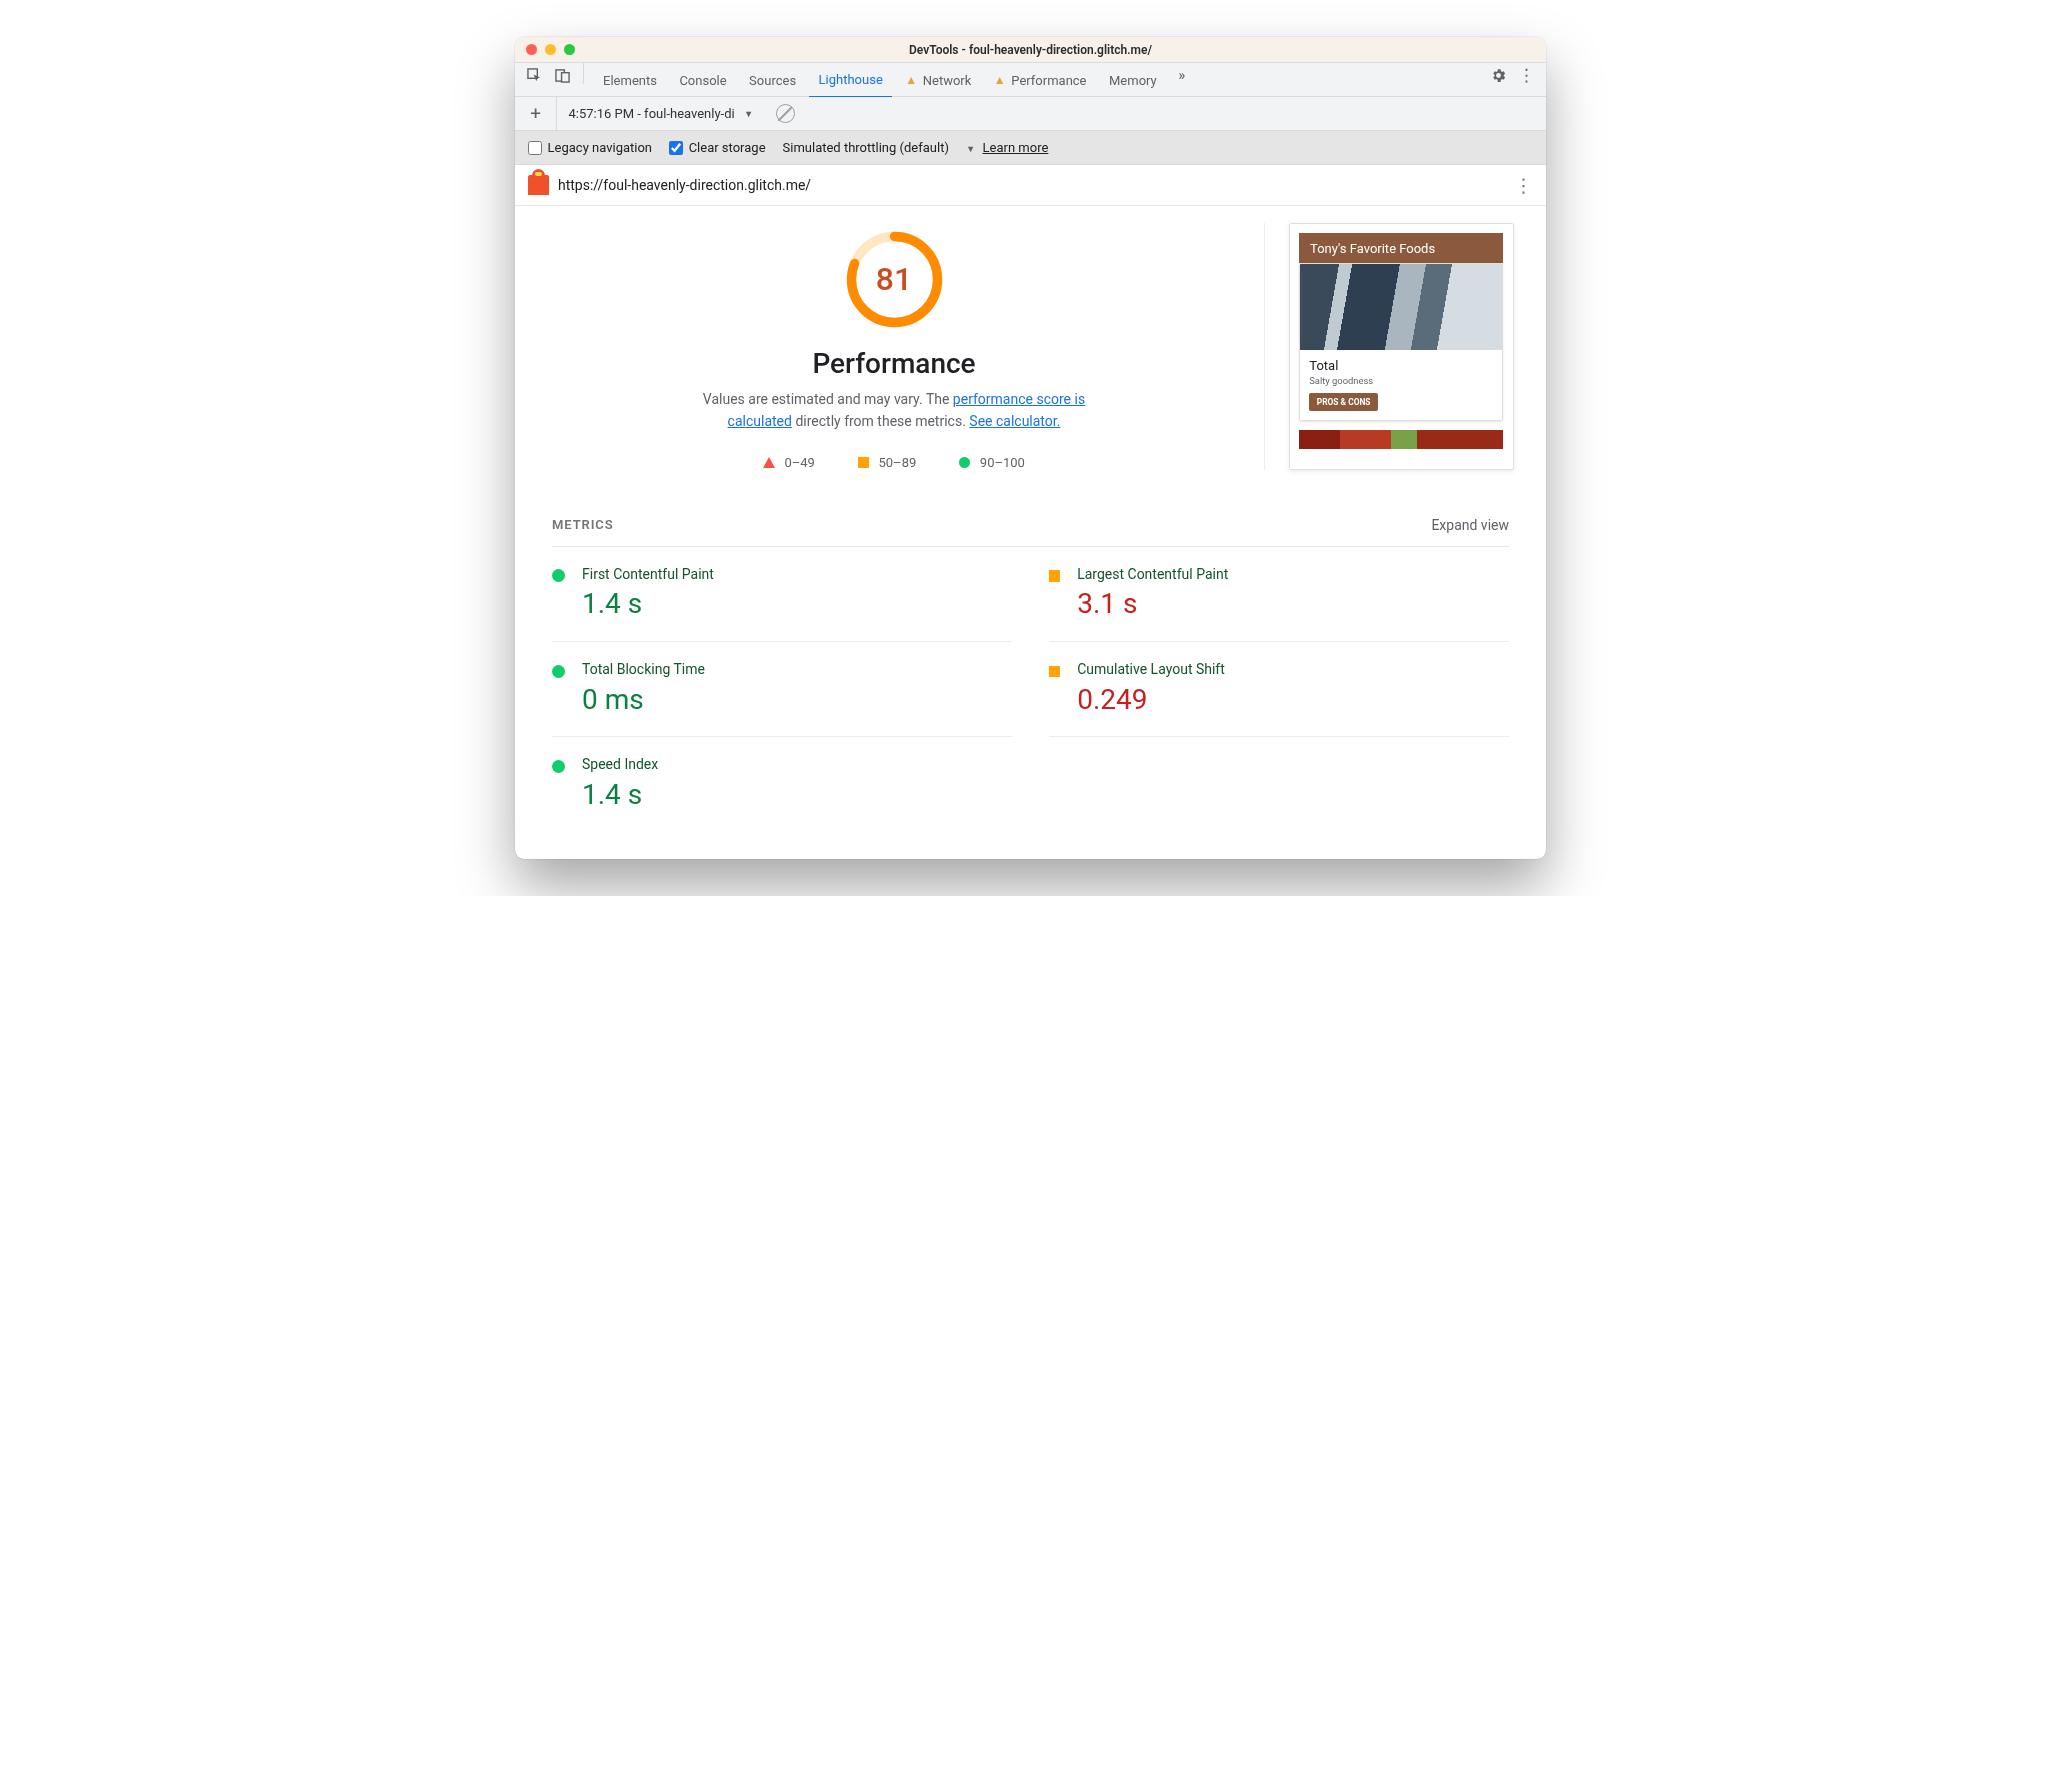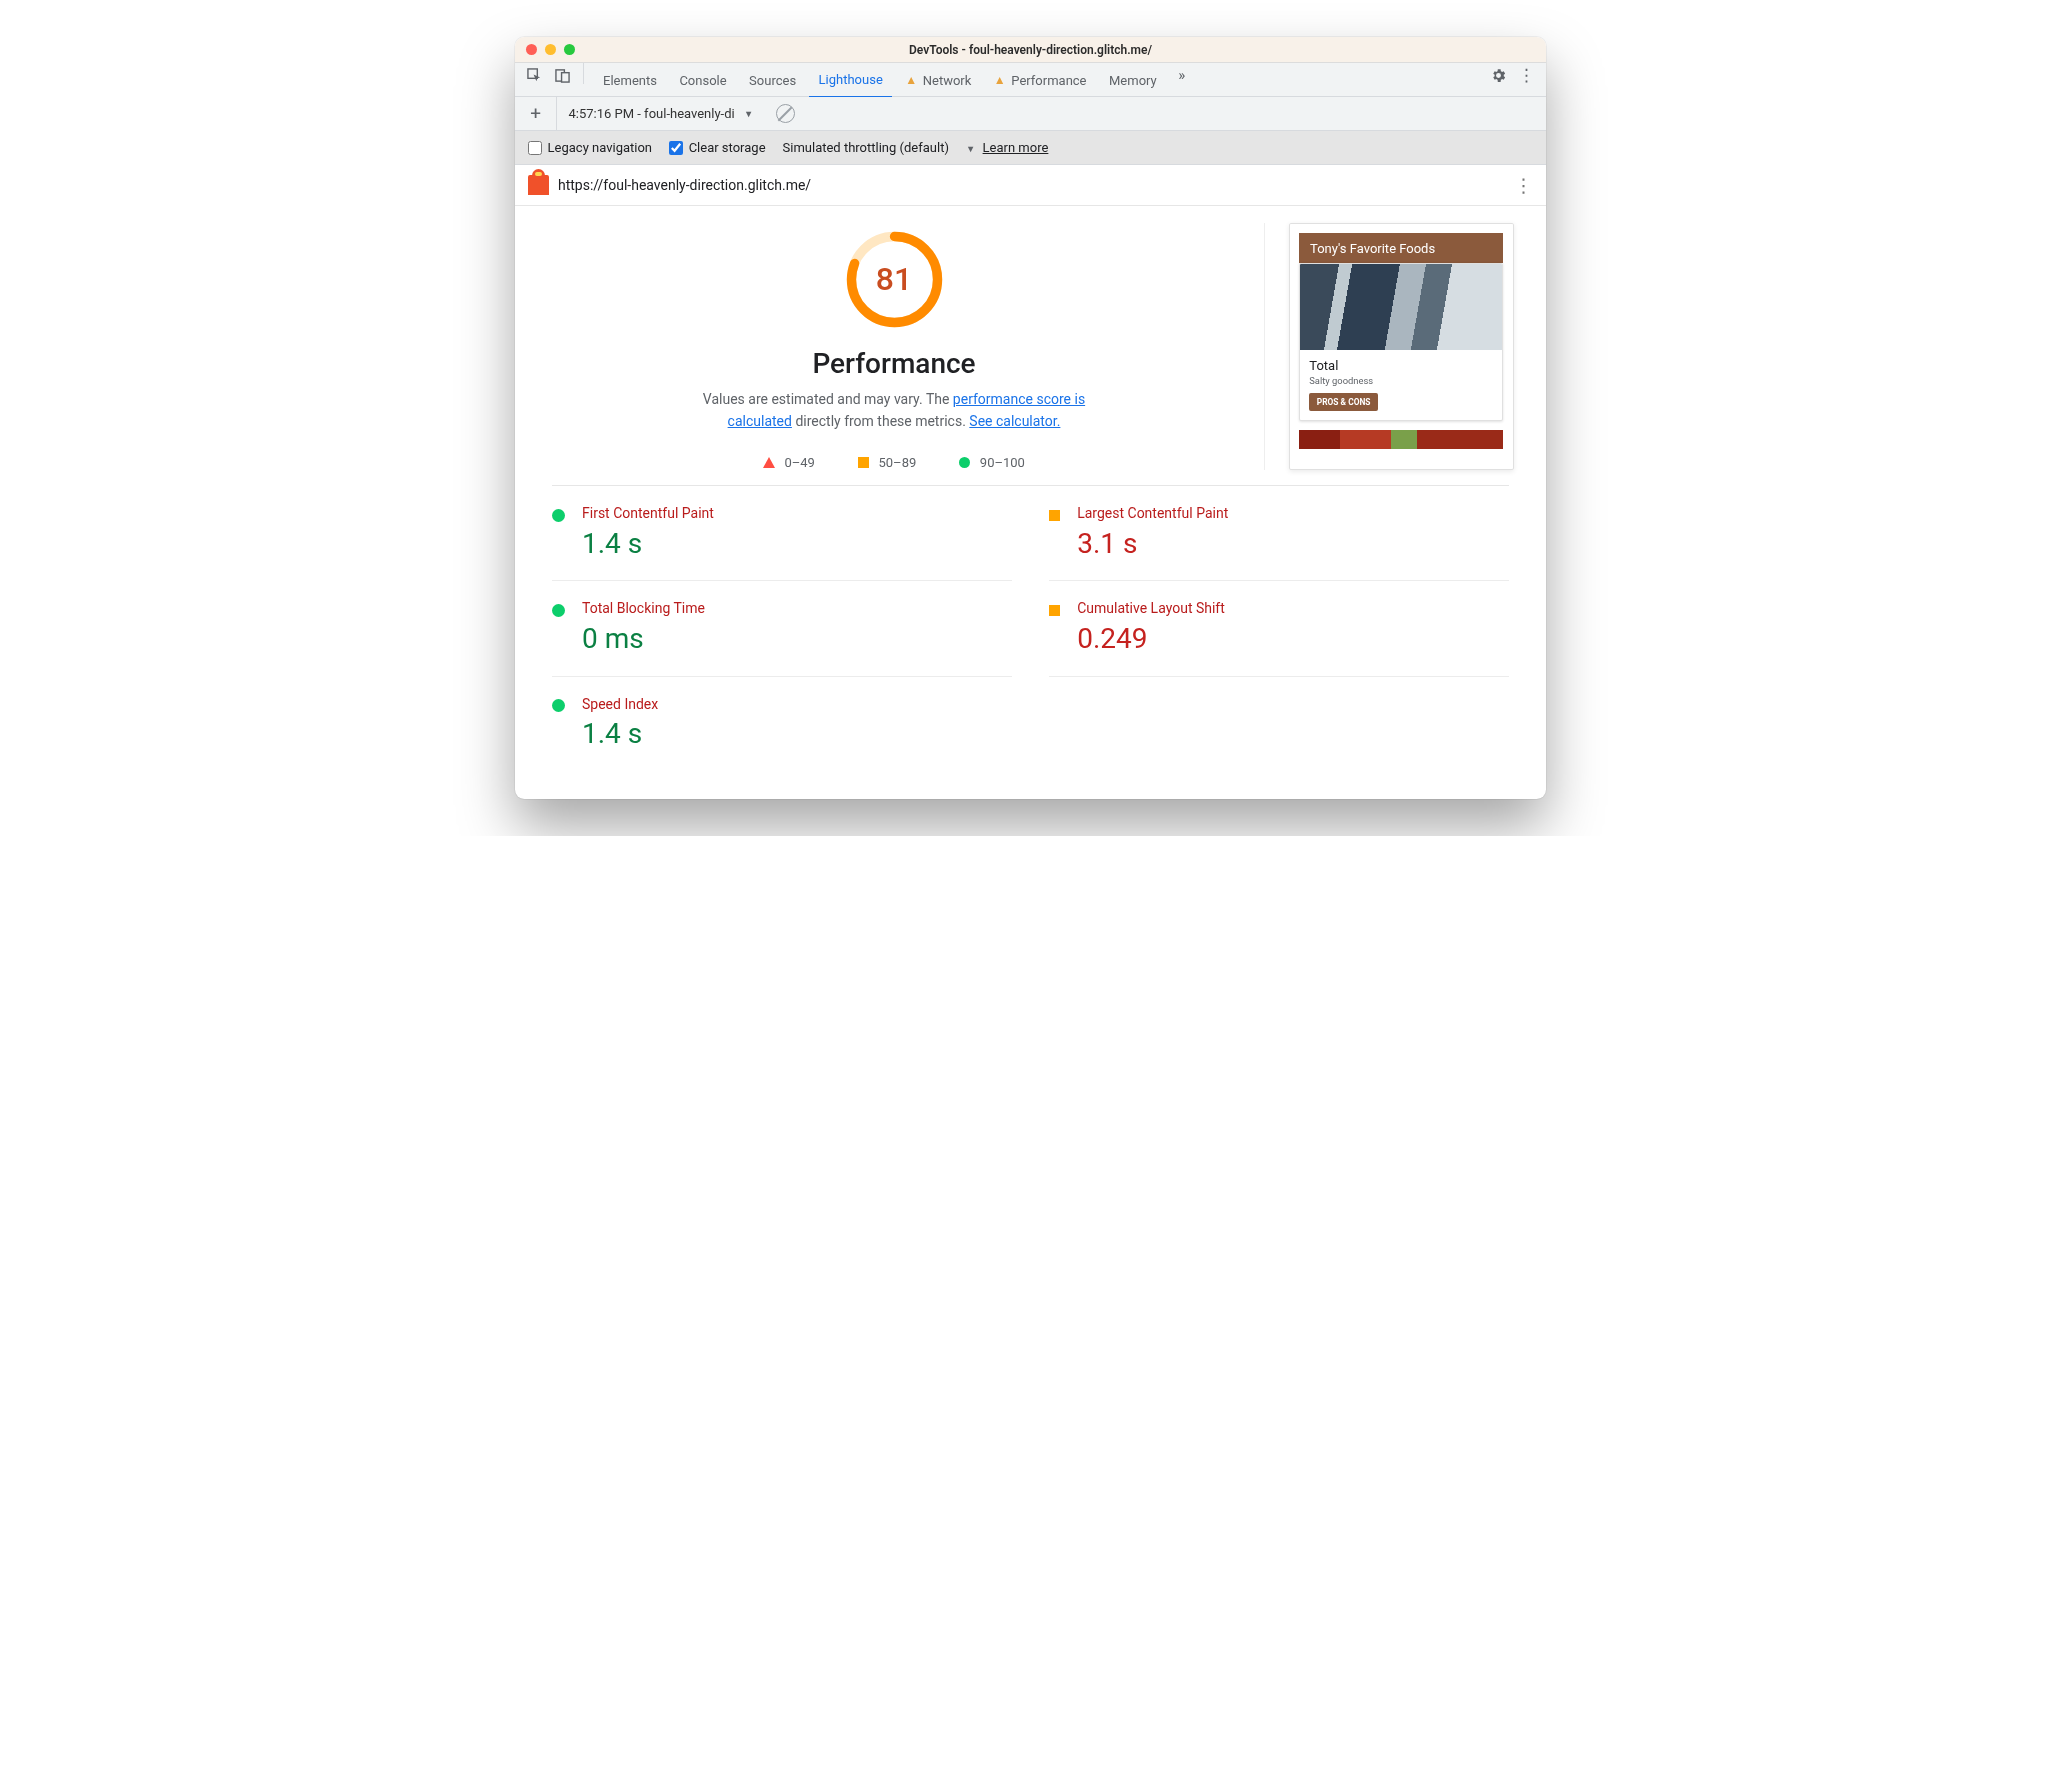--- a/index.html
+++ b/index.html
@@ -154,21 +154,21 @@
     padding: 0 37px 28px 37px;
   }
   .metric {
     border-bottom:0.9px solid #ececec; padding:19px 0 20.6px 0;
     display:flex; align-items:flex-start; gap:17px;
   }
   .metric:last-child, .metric.noborder { border-bottom:none;}
   .metric .dot{ width:13px;height:13px;border-radius:50%;margin-top:3.7px;}
   .metric .sq{ width:11.2px;height:11.2px;background:#ffa400;margin-top:4.7px;}
   .metric-body{}
-  .metric-label{ font-size:14px; color:#b91c1c; margin-bottom:5.6px;}
+  .metric-label{ font-size:14px; color:#14532d; margin-bottom:5.6px;}
   .metric-value{ font-size:28px; font-weight:400;}
   .metric-value.green{ color:#0b8043;}
   .metric-value.red{ color:#c5221f;}
 </style>
 </head>
 <body>
 
 <div class="window">
 
   <div class="titlebar">
@@ -292,20 +292,24 @@
             <div class="pv-name">Total</div>
             <div class="pv-sub">Salty goodness</div>
             <div class="pv-btn">PROS &amp; CONS</div>
           </div>
         </div>
         <div class="pv-strip"></div>
       </div>
     </div>
   </div>
 
+  <div class="metrics-head">
+    <h2>METRICS</h2>
+    <div class="expand-view">Expand view</div>
+  </div>
   <div class="metrics-divider"></div>
   <div class="metrics-grid">
     <div class="metric">
       <div class="dot" style="background:#0cce6b"></div>
       <div class="metric-body">
         <div class="metric-label">First Contentful Paint</div>
         <div class="metric-value green">1.4 s</div>
       </div>
     </div>
     <div class="metric">

